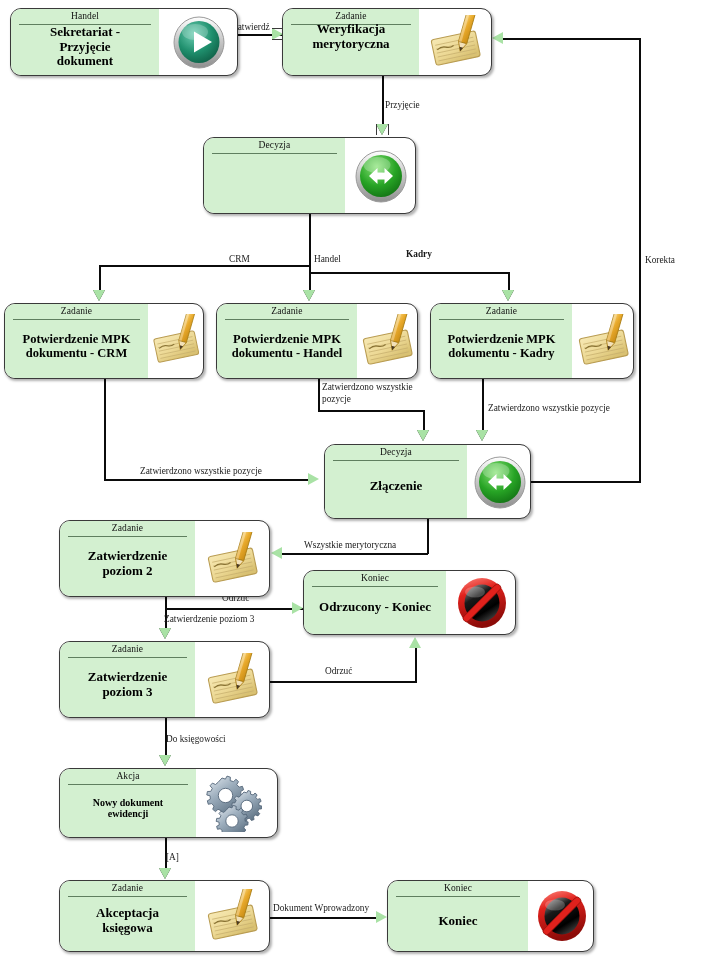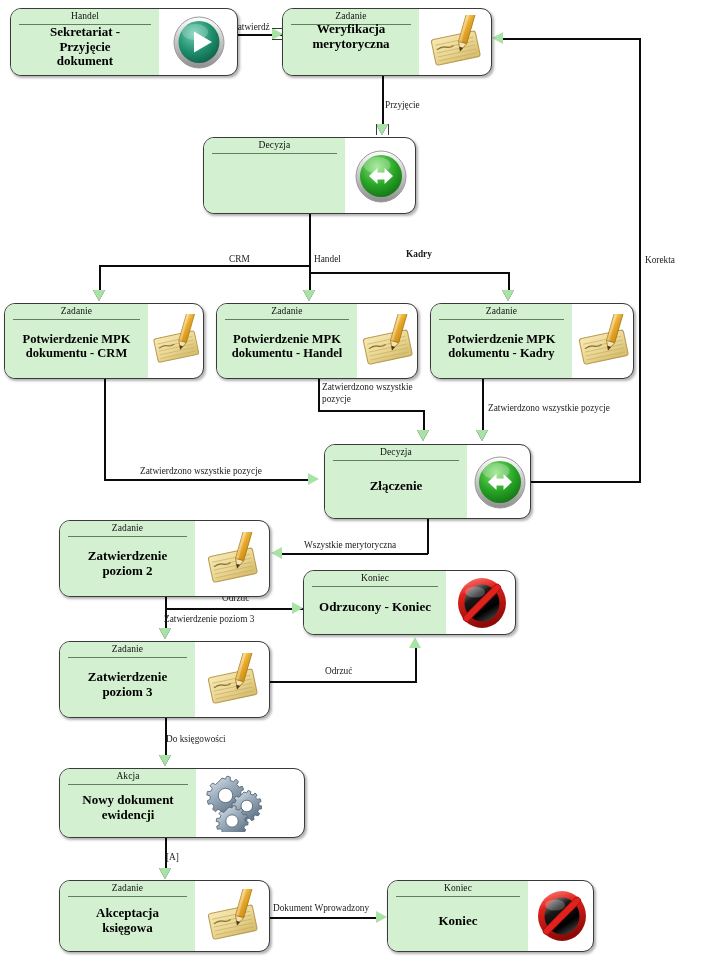--- a/index.html
+++ b/index.html
@@ -351,25 +351,25 @@
     </g>
     <g transform="rotate(16 40 22)">
       <rect x="35" y="-6" width="8.5" height="34" fill="url(#gPencil)" stroke="#a87c12" stroke-width="0.8"></rect>
       <path d="M35 28 L39.25 37 L43.5 28 Z" fill="#f2e0b8" stroke="#a87c12" stroke-width="0.8"></path>
       <path d="M37.3 32.9 L39.25 37 L41.2 32.9 Z" fill="#4a3a22"></path>
       <rect x="35" y="-6" width="3" height="34" fill="#ffffff" opacity=".30"></rect>
     </g>
   </svg>
         </div>
       </div>
-      <div class="node" style="left: 59px; top: 768px; width: 246px; height: 70px;">
+      <div class="node" style="left: 59px; top: 768px; width: 219px; height: 70px;">
         <div class="fill" style="width: 136px; background: rgb(211, 240, 208);"></div>
         <div class="stereo" style="width: 136px;">Akcja</div>
         <div class="rule" style="left: 8px; top: 15px; width: 120px; border-color: rgb(95, 127, 95);"></div>
-        <div class="title" style="width: 136px; height: 70px; font-size: 13px; padding-top: 8px; white-space: pre-line;">Nowy dokument
+        <div class="title" style="width: 136px; height: 70px; font-size: 10px; padding-top: 8px; white-space: pre-line;">Nowy dokument
 ewidencji</div>
         <div class="iconwrap" style="left: 136px; width: 70px;">
           <svg class="ico" width="62" height="58" viewBox="0 0 62 58">
       <g fill="url(#gGear)" stroke="#56687a" stroke-width="0.9">
         <path d="M22 4 l3.4 1.1 1.6-3.0 3.4 1.1 -0.2 3.4 3.4 1.1 2.3-2.5 2.6 2.4 -1.7 3.0 2.3 2.6 3.3-0.9 1.2 3.4 -2.9 1.8 0.4 3.4 3.4 0.6 -0.4 3.6 -3.4 0.2 -1.3 3.2 2.4 2.4 -2.2 2.9 -3.2-1.2 -2.4 2.5 0.8 3.3 -3.4 1.2 -1.9-2.8 -3.4 0.3 -0.9 3.3 -3.6-0.3 -0.4-3.4 -3.2-1.4 -2.5 2.3 -2.8-2.3 1.3-3.2 -2.4-2.5 -3.3 0.7 -1.0-3.5 3.0-1.6 -0.2-3.4 -3.3-0.8 0.6-3.5 3.4-0.1 1.5-3.1 -2.3-2.5 2.4-2.7 3.1 1.4 2.6-2.2z"></path>
         <circle cx="25.5" cy="21.5" r="7.2" fill="#ffffff" stroke="#56687a"></circle>
       </g>
       <g fill="url(#gGear)" stroke="#56687a" stroke-width="0.9">
         <path d="M44 18 l2.7 0.9 1.3-2.4 2.7 0.9 -0.2 2.7 2.7 0.9 1.8-2.0 2.1 1.9 -1.4 2.4 1.8 2.1 2.6-0.7 1.0 2.7 -2.3 1.4 0.3 2.7 2.7 0.5 -0.3 2.9 -2.7 0.2 -1.0 2.6 1.9 1.9 -1.7 2.3 -2.6-1.0 -1.9 2.0 0.6 2.6 -2.7 1.0 -1.5-2.2 -2.7 0.2 -0.7 2.6 -2.9-0.2 -0.3-2.7 -2.6-1.1 -2.0 1.8 -2.2-1.8 1.0-2.6 -1.9-2.0 -2.6 0.6 -0.8-2.8 2.4-1.3 -0.2-2.7 -2.6-0.6 0.5-2.8 2.7-0.1 1.2-2.5 -1.8-2.0 1.9-2.2 2.5 1.1 2.1-1.8z"></path>
         <circle cx="46.8" cy="32" r="5.8" fill="#ffffff" stroke="#56687a"></circle>

